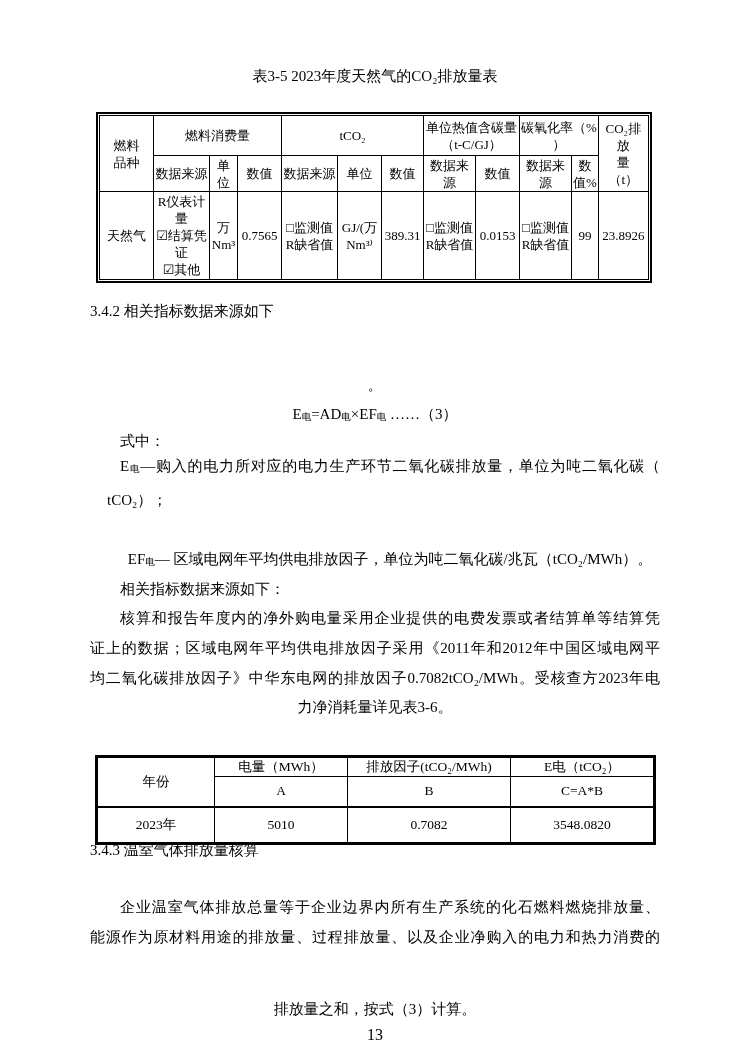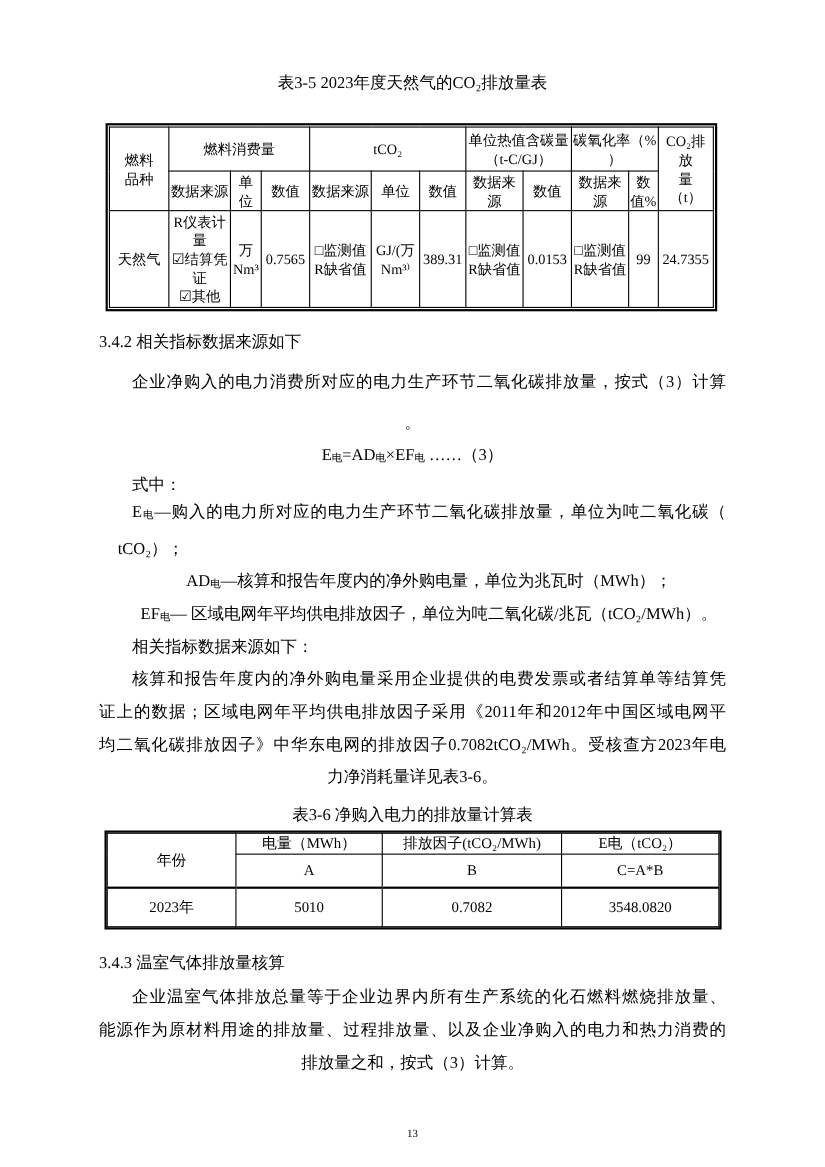--- a/index.html
+++ b/index.html
@@ -95,58 +95,53 @@
 R缺省值</td>
           <td>GJ/(万
 Nm³⁾</td>
           <td>389.31</td>
           <td>□监测值
 R缺省值</td>
           <td>0.0153</td>
           <td>□监测值
 R缺省值</td>
           <td>99</td>
-          <td>24.7355</td>
+          <td>23.8926</td>
         </tr>
       </tbody>
     </table>
   </div>
 
   <div class="abs line" style="top:301px; left:90px;">3.4.2 相关指标数据来源如下</div>
 
-  <div class="abs line indent jl" style="top:338px; left:90px; width:570px;">企业净购入的电力消费所对应的电力生产环节二氧化碳排放量，按式（3）计算</div>
   <div class="abs line" style="top:375px; left:90px; width:570px;">。</div>
 
   <div class="abs line center" style="top:404px; left:90px; width:570px;">
     <span>E</span><span class="sub">电</span><span>=AD</span><span class="sub">电</span><span>×EF</span><span class="sub">电</span><span> ……（3）</span>
   </div>
 
   <div class="abs line indent" style="top:431px; left:90px;">式中：</div>
 
   <div class="abs line indent jl" style="top:456px; left:90px; width:570px;">
     <span>E</span><span class="sub">电</span><span>—购入的电力所对应的电力生产环节二氧化碳排放量，单位为吨二氧化碳（</span>
   </div>
   <div class="abs line" style="top:490px; left:90px;margin-left:17px;">tCO₂）；</div>
 
-  <div class="abs line indent" style="top:519px; left:90px; width:570px;">
-    <span>AD</span><span class="sub">电</span><span>—核算和报告年度内的净外购电量，单位为兆瓦时（MWh）；</span>
-  </div>
 
   <div class="abs line indent" style="top:579px; left:90px;">相关指标数据来源如下：</div>
 
   <div class="abs line indent" style="top:549px; left:90px; width:570px;">
     <span>EF</span><span class="sub">电</span><span>— 区域电网年平均供电排放因子，单位为吨二氧化碳/兆瓦（tCO₂/MWh）。</span>
   </div>
 
   <div class="abs line indent jl" style="top:608px; left:90px; width:570px;">核算和报告年度内的净外购电量采用企业提供的电费发票或者结算单等结算凭</div>
   <div class="abs line jl" style="top:638px; left:90px; width:570px;">证上的数据；区域电网年平均供电排放因子采用《2011年和2012年中国区域电网平</div>
   <div class="abs line jl" style="top:668px; left:90px; width:570px;">均二氧化碳排放因子》中华东电网的排放因子0.7082tCO₂/MWh。受核查方2023年电</div>
   <div class="abs line" style="top:697px; left:90px; width:570px;">力净消耗量详见表3-6。</div>
 
-  <div class="abs center line" style="top:731px; left:90px; width:570px;">表3-6 净购入电力的排放量计算表</div>
 
   <div class="abs t36wrap" style="top:755px; left:95px;">
     <table class="t36">
       <colgroup>
         <col style="width:117px">
           <col style="width:133px">
           <col style="width:163px">
           <col style="width:143px">
       </colgroup>
       <tbody>
@@ -164,21 +159,21 @@
         <tr class="dr">
           <td>2023年</td>
           <td>5010</td>
           <td>0.7082</td>
           <td>3548.0820</td>
         </tr>
       </tbody>
     </table>
   </div>
 
-  <div class="abs line" style="top:866px; left:90px;">3.4.3 温室气体排放量核算</div>
+  <div class="abs line" style="top:840px; left:90px;">3.4.3 温室气体排放量核算</div>
 
   <div class="abs line indent jl" style="top:897px; left:90px; width:570px;">企业温室气体排放总量等于企业边界内所有生产系统的化石燃料燃烧排放量、</div>
   <div class="abs line jl" style="top:927px; left:90px; width:570px;">能源作为原材料用途的排放量、过程排放量、以及企业净购入的电力和热力消费的</div>
-  <div class="abs line" style="top:957px; left:90px; width:570px;">排放量之和，按式（3）计算。</div>
+  <div class="abs line" style="top:999px; left:90px; width:570px;">排放量之和，按式（3）计算。</div>
 
-  <div class="abs center" style="top:1026px; left:0; width:750px; font-size:10px;">13</div>
+  <div class="abs center" style="top:1026px; left:0; width:750px; font-size:16px;">13</div>
 
 </div>
 
 </body></html>

